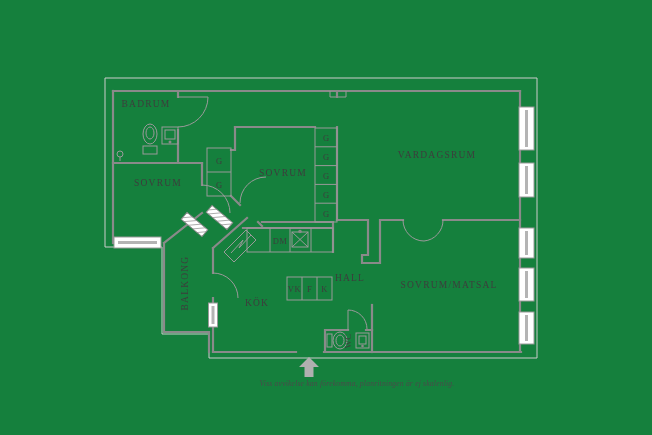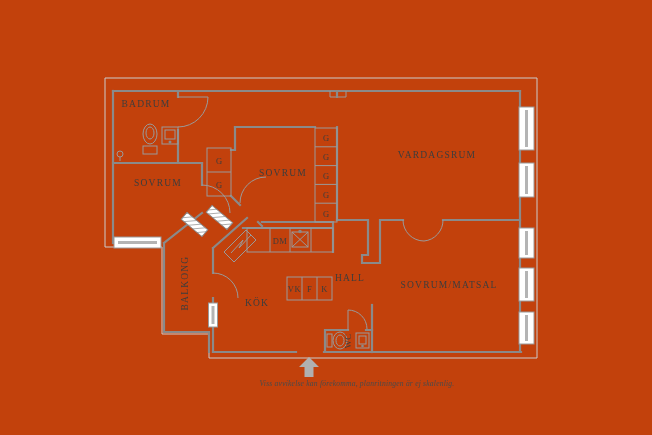--- a/index.html
+++ b/index.html
@@ -1,16 +1,16 @@
 <!DOCTYPE html>
 <html><head>
 <meta charset="utf-8">
 <style>
   html,body{margin:0;padding:0;background:#ffffff;}
-  .stage{position:relative;width:652px;height:435px;background:#c2410c;overflow:hidden;
+  .stage{position:relative;width:652px;height:435px;background:#15803d;overflow:hidden;
          font-family:"Liberation Serif",serif;}
   svg{position:absolute;left:0;top:0;}
   text{fill:#3d3d3d;font-family:"Liberation Serif",serif;}
   .room-label{font-size:9.5px;letter-spacing:1.2px;}
   .small-label{font-size:8.5px;letter-spacing:0.5px;}
   .g-label{font-size:8.5px;}
   .disclaimer{font-size:7.6px;font-style:italic;letter-spacing:0.2px;fill:#4a4a4a;}
   .wall{stroke:#8a8a8a;stroke-width:2.2;fill:none;stroke-linecap:square;}
   .thin{stroke:#9a9a9a;stroke-width:1;fill:none;}
   .arc{stroke:#9a9a9a;stroke-width:1;fill:none;}

